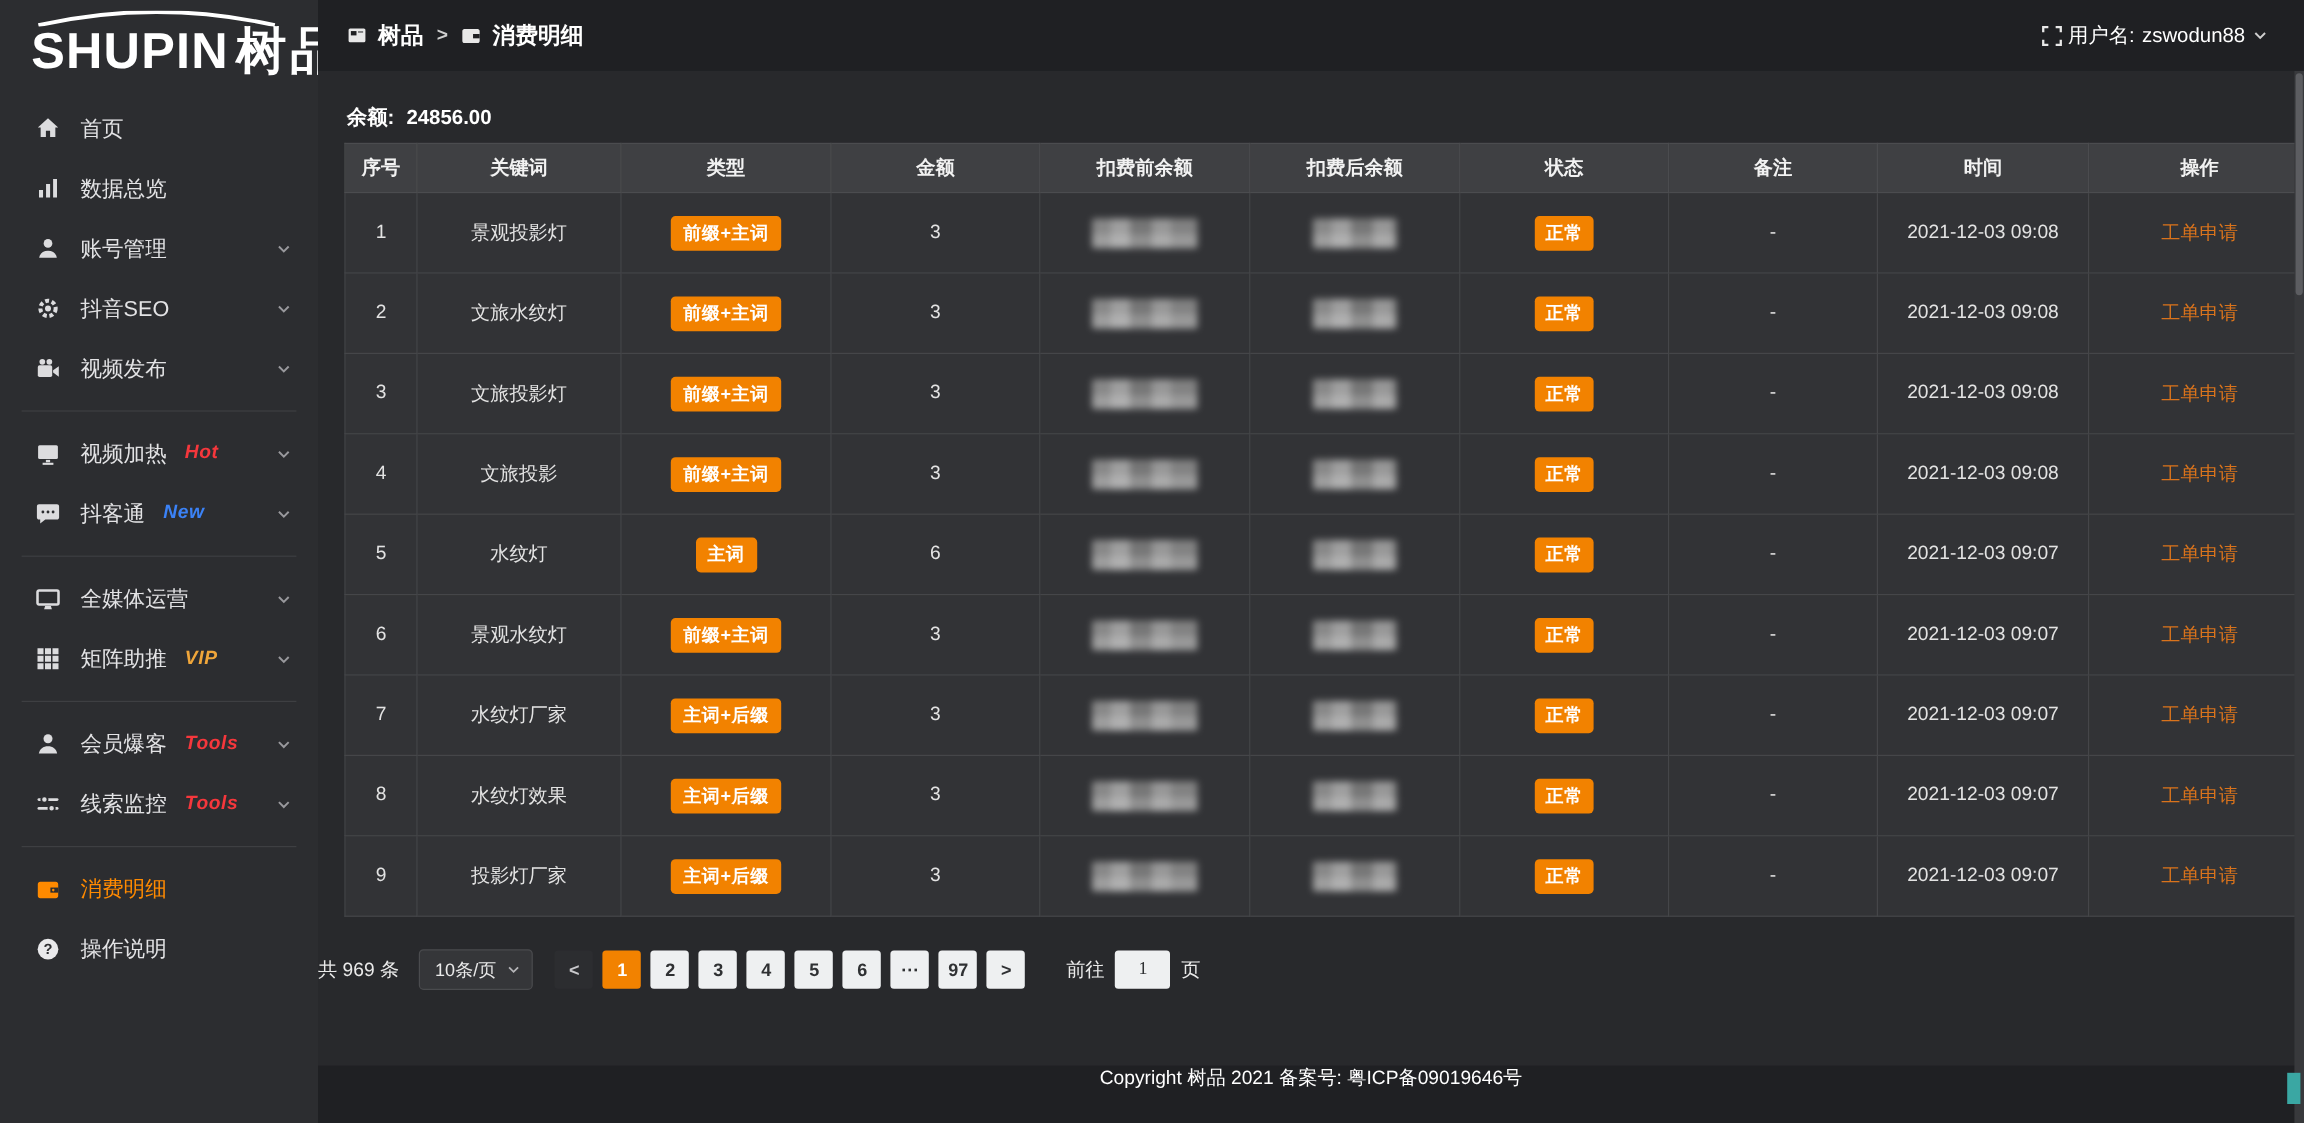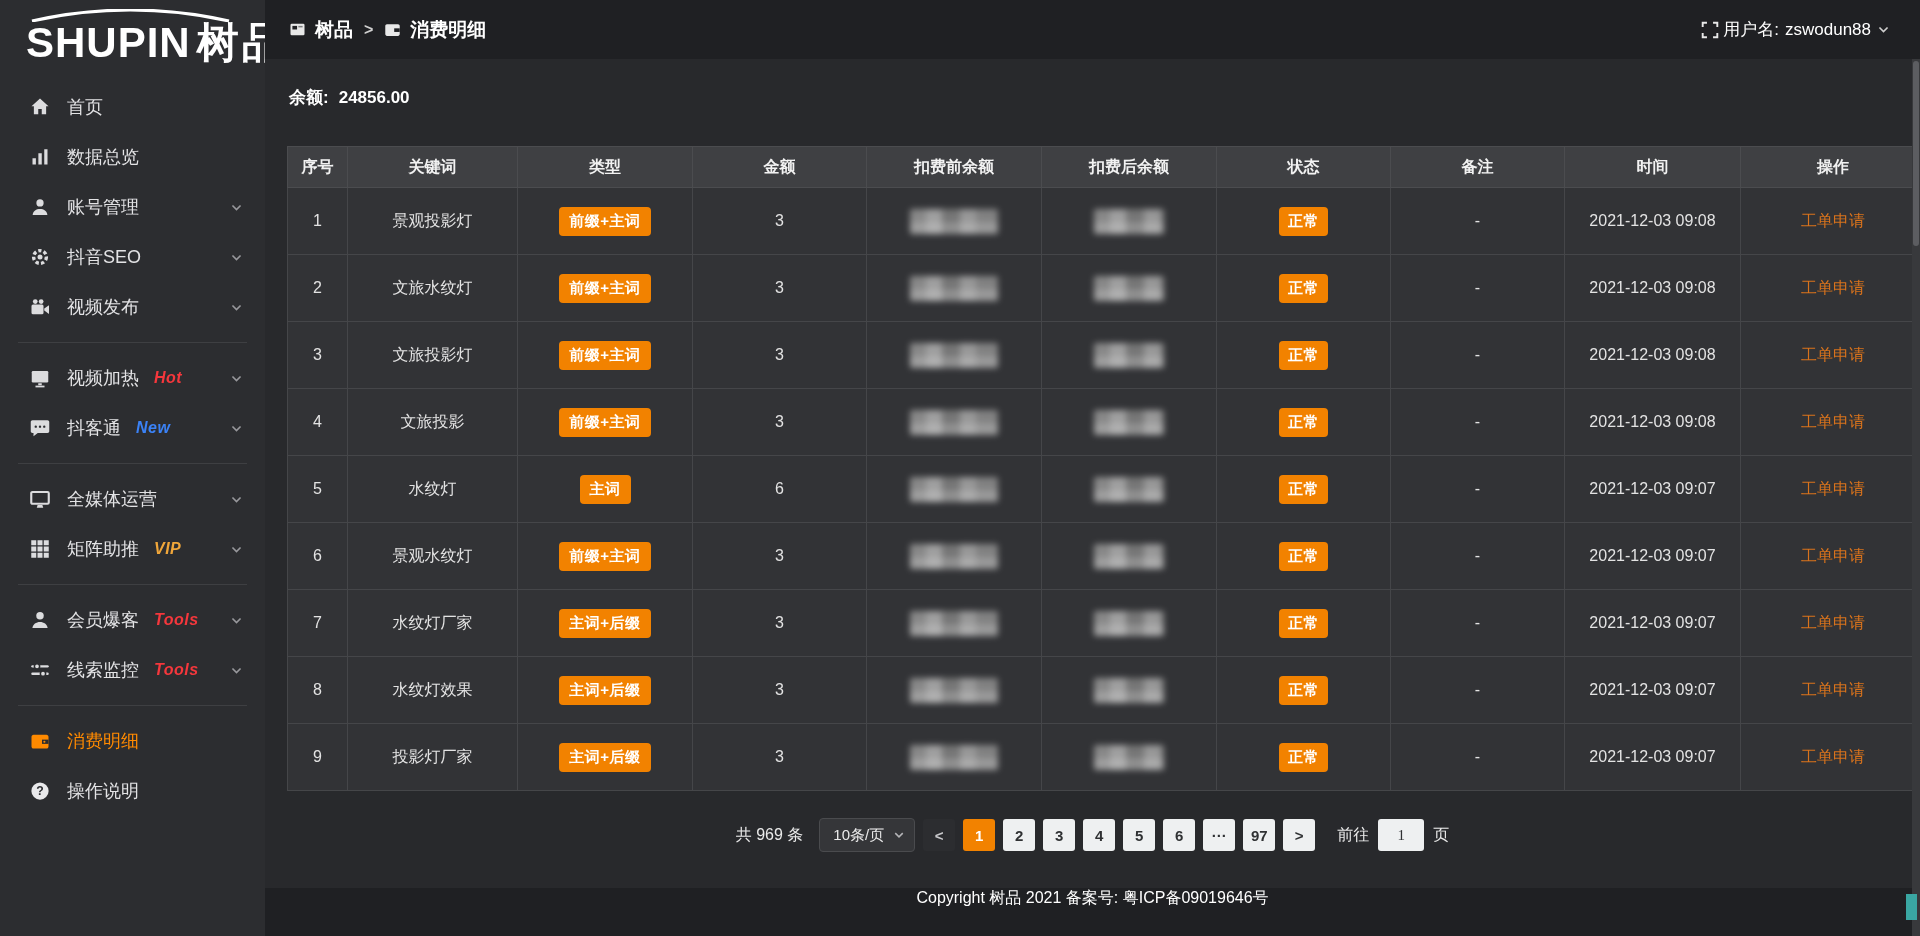--- a/index.html
+++ b/index.html
@@ -37,21 +37,21 @@
     color:#e3e3e5; font-size:18px; cursor:pointer; white-space:nowrap;
   }
   .menu-item .ico { width:20px; height:20px; margin-right:17px; flex:none; color:#dcdcde; }
   .menu-item.active, .menu-item.active .ico { color:#ff8a00; }
   .badge-tag { font-style:italic; font-weight:bold; font-size:16px; margin-left:15px; letter-spacing:.5px; }
   .chevron { margin-left:auto; width:13px; height:13px; color:#98989c; flex:none; }
   .menu-divider { height:1px; background:#3e3f42; margin:10px 18px; }
   .ico svg, .chevron svg, .chev-ico svg { width:100%; height:100%; display:block; }
   
   .main { position:absolute; left:265px; top:59px; right:0; bottom:0; }
-  .balance { padding:27px 0 37px 24px; font-size:17px; font-weight:bold; color:#fff; }
+  .balance { padding:27px 0 10px 24px; font-size:17px; font-weight:bold; color:#fff; }
   .balance .lbl { margin-right:10px; }
   .table-wrap { margin:0 15px 0 22px; }
   table { width:100%; border-collapse:collapse; table-layout:fixed; }
   th {
     background:#3f4043; color:#f2f2f2; font-weight:bold; font-size:16px;
     height:41px; border:1px solid #4b4c4f;
   }
   td {
     background:#323336; color:#e3e3e3; font-size:16px; text-align:center;
     height:67px; border:1px solid #454649;
@@ -65,34 +65,34 @@
   .blur-block {
     display:inline-block; width:88px; height:25px; border-radius:2px; vertical-align:middle;
     background:
       linear-gradient(90deg,#8f8f8f 0 16px,#a8a8a8 16px 32px,#7b7b7b 32px 50px,#a0a0a0 50px 66px,#888 66px 88px),
       linear-gradient(0deg,#9b9b9b 0 12px,#808080 12px 25px);
     background-blend-mode:overlay;
     filter:blur(3px); opacity:.92;
   }
   .blur-sm { width:70px; }
   
-  .pagination { display:flex; align-items:center; justify-content:center; gap:8px; margin-top:27px; font-size:16px; color:#eaeaea; }
+  .pagination { display:flex; align-items:center; gap:8px; margin-top:27px; font-size:16px; color:#eaeaea; }
   .ptotal { margin-right:8px; }
   .psel {
     position:relative; background:#353639; border:1px solid #4a4b4e; border-radius:4px;
-    height:34px; display:flex; align-items:center; padding:0 30px 0 13px; font-size:15px; cursor:pointer; 
+    height:34px; display:flex; align-items:center; padding:0 30px 0 13px; font-size:15px; cursor:pointer; margin-right:10px;
   }
   .psel .chev-ico { position:absolute; right:9px; width:12px; height:12px; color:#b5b5b8; }
   .pbtn {
     min-width:32px; height:32px; padding:0 6px; border-radius:3px; background:#eef0f1;
     color:#2f3133; font-weight:bold; font-size:15px; display:flex; align-items:center; justify-content:center; cursor:pointer;
   }
   .pbtn.active { background:#f28200; color:#fff; }
   .pbtn.prev { background:#2c2d30; color:#c9c9cc; }
-  .goto { display:flex; align-items:center; gap:9px; margin-left:14px;font-family:Liberation Serif, serif; }
+  .goto { display:flex; align-items:center; gap:9px; margin-left:26px;font-family:Liberation Serif, serif; }
   .goto-input {
     width:46px; height:32px; border:none; border-radius:3px; background:#eef0f1;
     color:#2f3133; font-size:15px; text-align:center; font-family:inherit;
   }
   
   .footer {
     position:absolute; left:265px; right:0; bottom:0; height:48px; background:#1f2023;
     display:flex; align-items:flex-start; justify-content:center; font-size:16px; color:#fff;
   }
   

